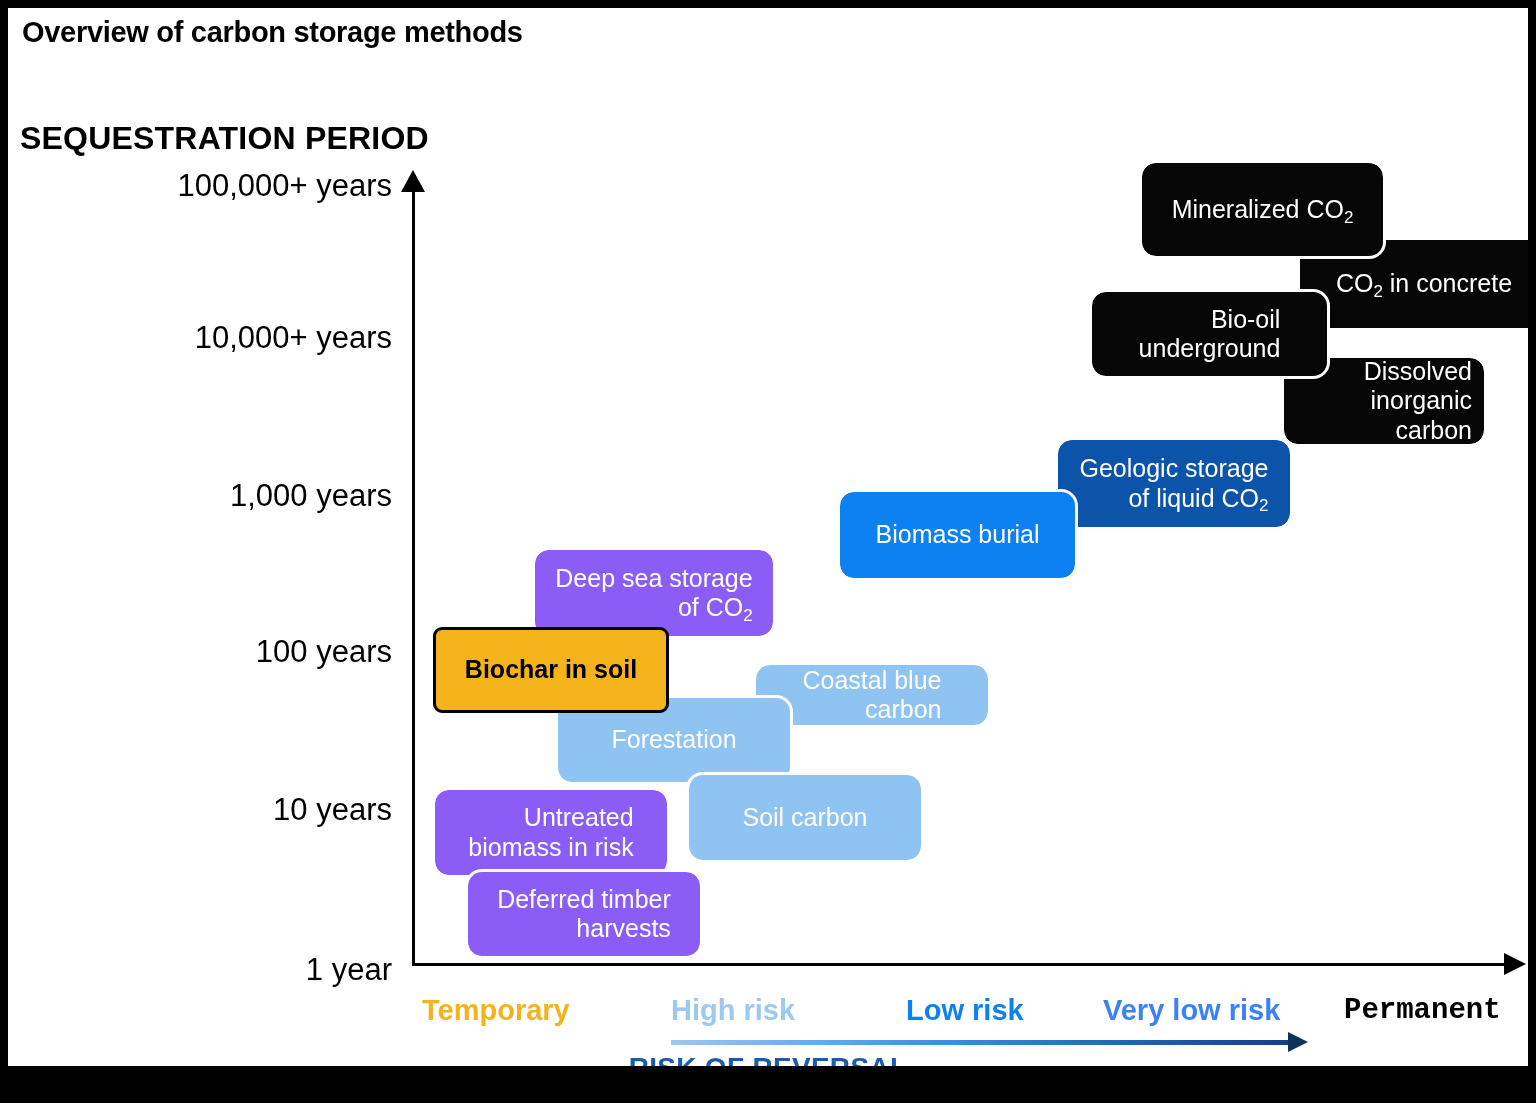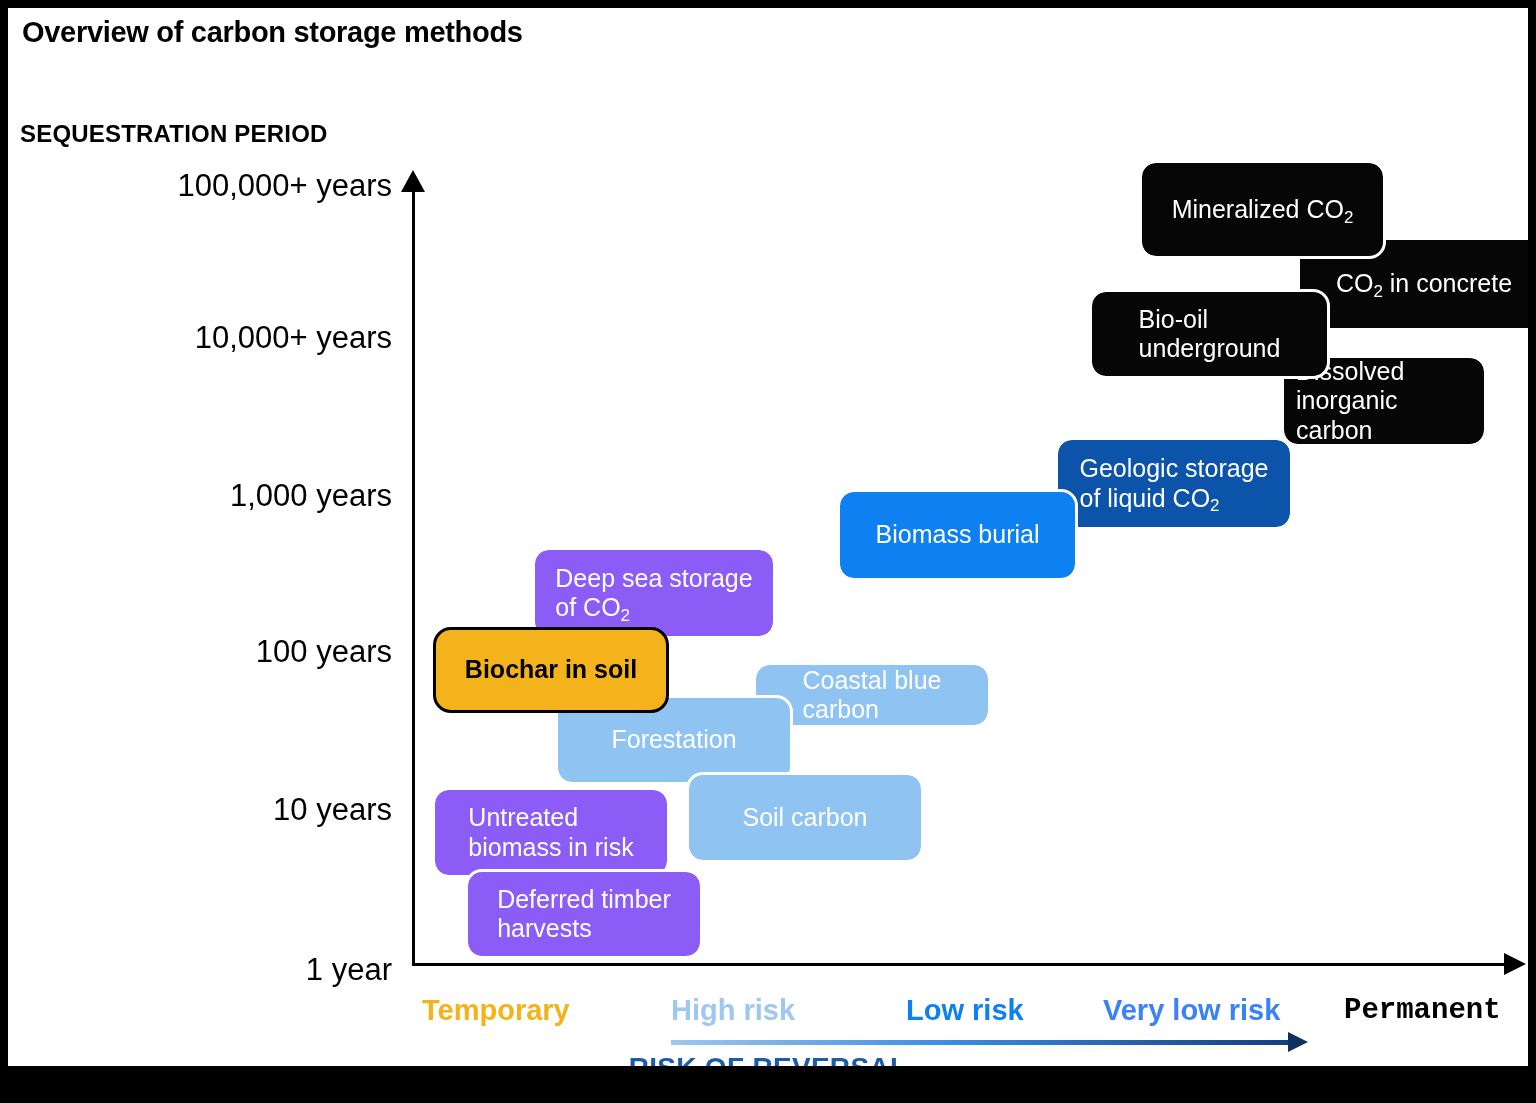--- a/index.html
+++ b/index.html
@@ -33,21 +33,21 @@
     font-size: 29px;
     font-weight: bold;
     color: #000000;
     letter-spacing: -0.3px;
     white-space: nowrap;
   }
   #yaxis-title {
     position: absolute;
     left: 12px;
     top: 112px;
-    font-size: 24px;
+    font-size: 32px;
     font-weight: bold;
     color: #000000;
     letter-spacing: 0.2px;
     white-space: nowrap;
   }
 
   
   #axis-vertical {
     position: absolute;
     left: 404px;
@@ -94,40 +94,40 @@
     line-height: 1;
   }
 
   
   .box {
     position: absolute;
     border-radius: 14px;
     display: flex;
     align-items: center;
     justify-content: center;
-    text-align: left;
+    text-align: right;
     box-sizing: border-box;
     padding: 2px 12px;
     line-height: 1.18;
     font-size: 25px;
     color: #ffffff;
     outline: 3px solid #ffffff;
   }
   .box.orange   { background: #8b5cf6; }
   .box.lightblue{ background: #8FC3F2; }
   .box.brightblue{ background: #0D80F2; }
   .box.darkblue { background: #0B54AA; }
   .box.black    { background: #060606; }
   .box.highlight {
     background: #F4B31B;
     color: #000000;
     font-weight: bold;
     border: 3px solid #000000;
     outline: none;
-    border-radius: 18px;
+    border-radius: 9px;
   }
   .box sub { font-size: 0.68em; vertical-align: baseline; position: relative; top: 0.28em; }
 
   
   .xlabel {
     position: absolute;
     top: 988px;
     font-size: 29px;
     font-weight: bold;
     white-space: nowrap;

